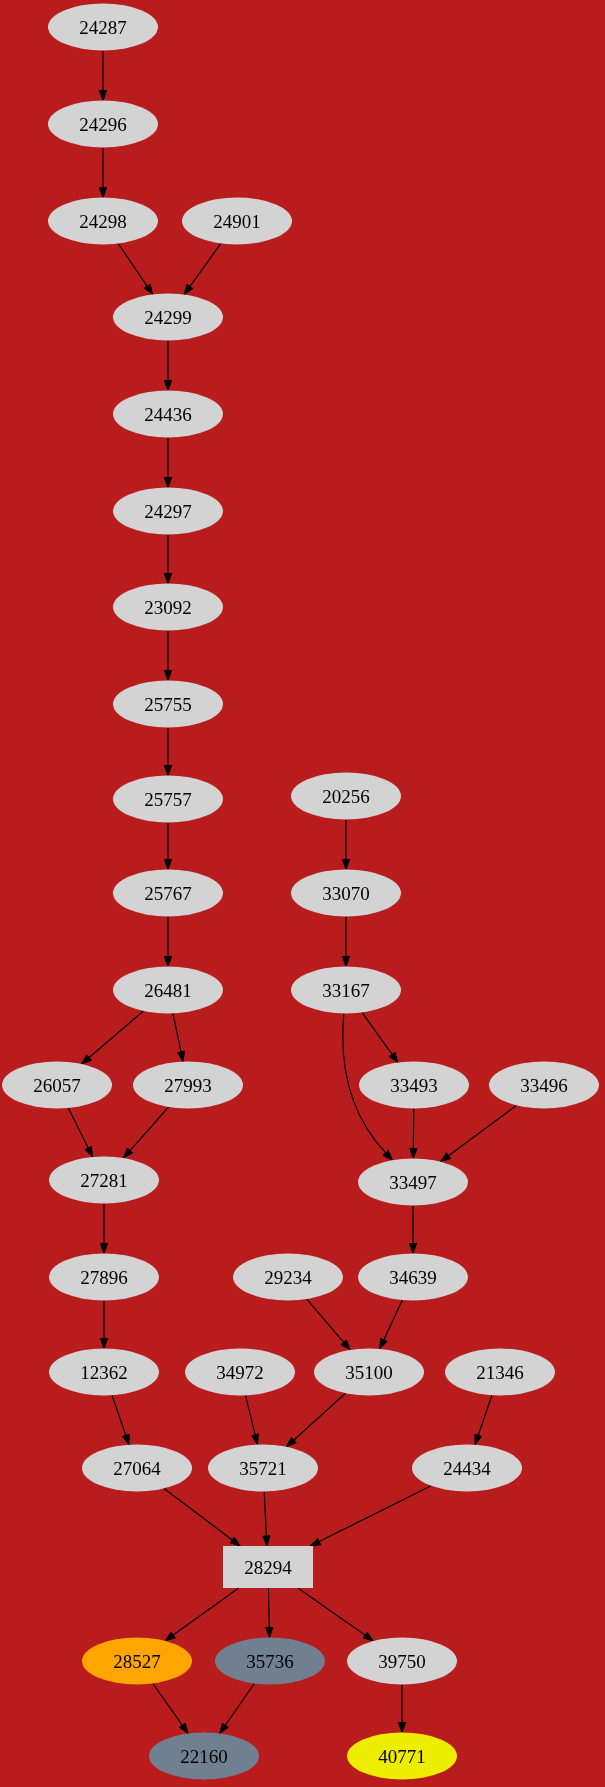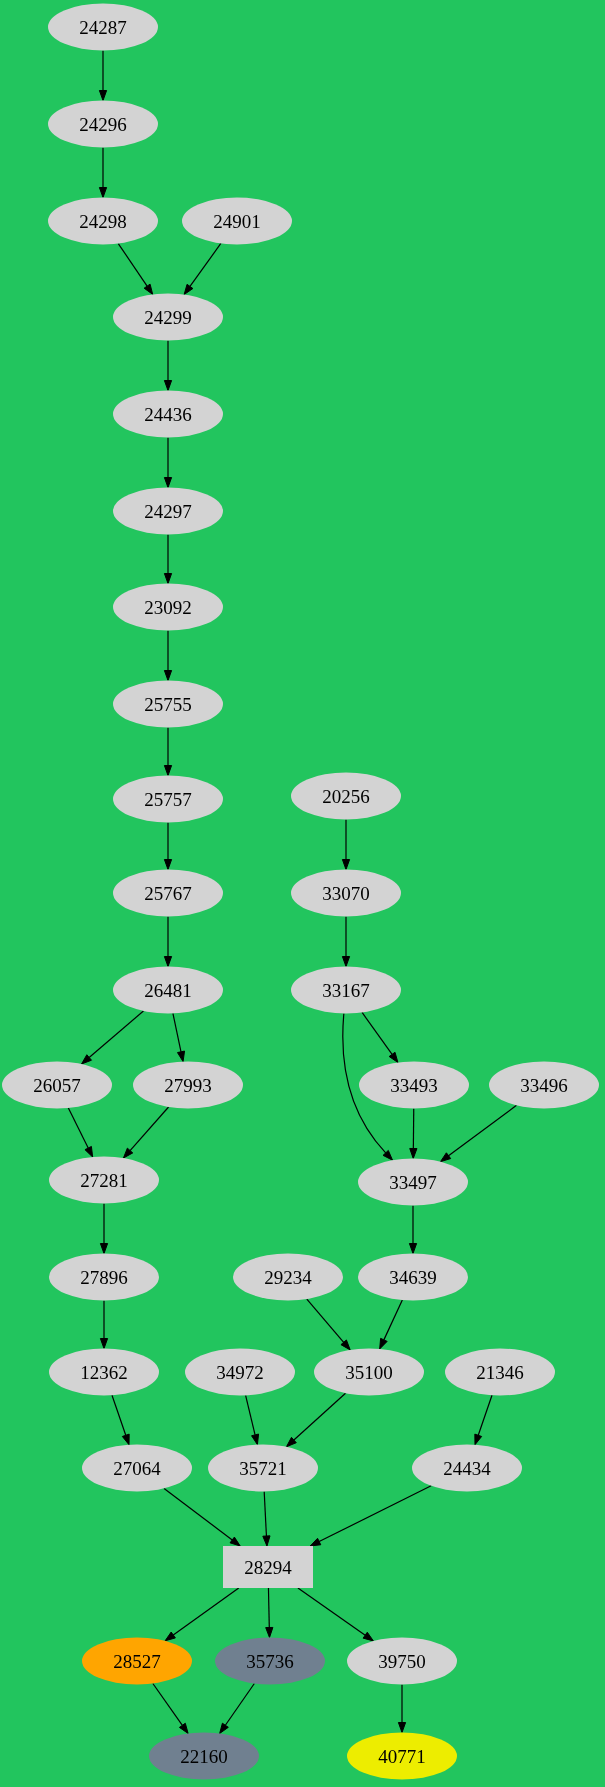--- a/index.html
+++ b/index.html
@@ -4,21 +4,21 @@
 <style>
   html, body {
     margin: 0;
     padding: 0;
     background: #ffffff;
   }
   .graph-viewport {
     position: relative;
     width: 605px;
     height: 1787px;
-    background: #22c55e;
+    background: #b91c1c;
     font-family: "Liberation Serif", "DejaVu Serif", serif;
   }
   svg text {
     font-family: "Liberation Serif", "DejaVu Serif", serif;
     font-size: 19px;
     fill: #000000;
   }
   svg .edge-line {
     fill: none;
     stroke: #000000;

